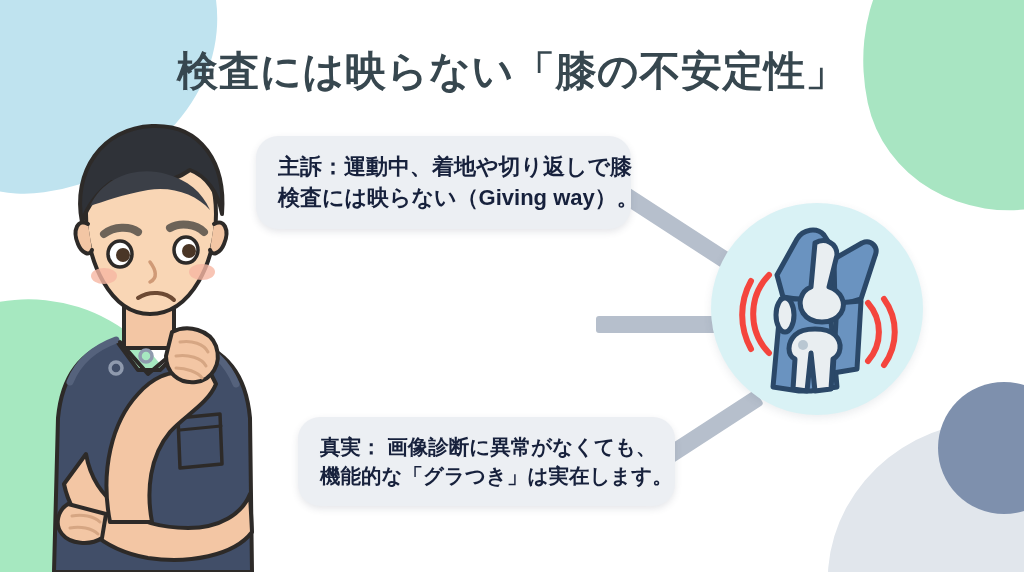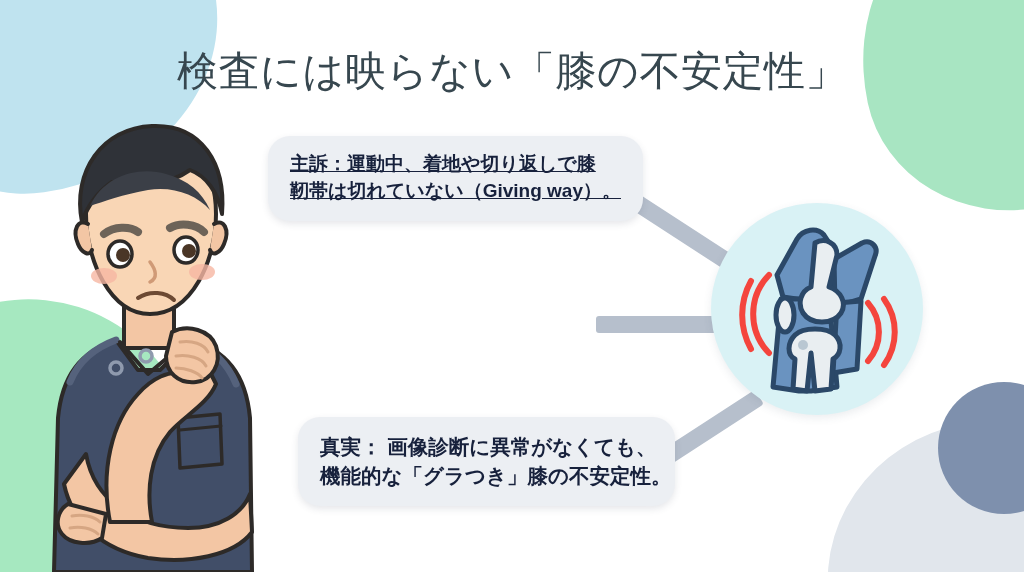--- a/index.html
+++ b/index.html
@@ -71,21 +71,21 @@
   }
 
   
   .slide-title {
     position: absolute;
     left: 0;
     top: 44px;
     width: 1024px;
     text-align: center;
     font-size: 41px;
-    font-weight: 400;
+    font-weight: 700;
     letter-spacing: 0.5px;
     color: #37474f;
     white-space: nowrap;
   }
 
   
   .connector {
     position: absolute;
     background: #b6bfcc;
     border-radius: 3px;
@@ -124,25 +124,24 @@
     font-weight: 700;
     line-height: 1.42;
     padding: 15px 22px 16px 22px;
     box-sizing: border-box;
   }
   .callout .line {
     white-space: nowrap;
     display: block;
   }
   .callout-1 {
-    left: 268px;
+    left: 256px;
     top: 136px;
     width: 375px;
-    font-size: 19px;
-    text-decoration: underline;
+    font-size: 22px;
   }
   .callout-2 {
     left: 298px;
     top: 278px;
     width: 311px;
     font-size: 20px;
   }
   .callout-3 {
     left: 298px;
     top: 417px;
@@ -189,27 +188,27 @@
   <div class="blob blob-bottom-right-circle"></div>
 
   <div class="slide-title">検査には映らない「膝の不安定性」</div>
 
   <div class="connector connector-1"></div>
   <div class="connector connector-2"></div>
   <div class="connector connector-3"></div>
 
   <div class="callout callout-1">
     <span class="line">主訴：運動中、着地や切り返しで膝</span>
-    <span class="line">靭帯は切れていない（Giving way）。</span>
+    <span class="line">検査には映らない（Giving way）。</span>
   </div>
 
 
   <div class="callout callout-3">
     <span class="line">真実： 画像診断に異常がなくても、</span>
-    <span class="line">機能的な「グラつき」膝の不安定性。</span>
+    <span class="line">機能的な「グラつき」は実在します。</span>
   </div>
 
   <div class="knee-circle">
     <svg width="212" height="212" viewBox="0 0 212 212" aria-hidden="true">
 
       <g fill="none" stroke="#f4453d" stroke-width="6" stroke-linecap="round">
         <path d="M 58 72 A 56 56 0 0 0 58 150"></path>
         <path d="M 40 78 A 70 70 0 0 0 40 146"></path>
       </g>
 

